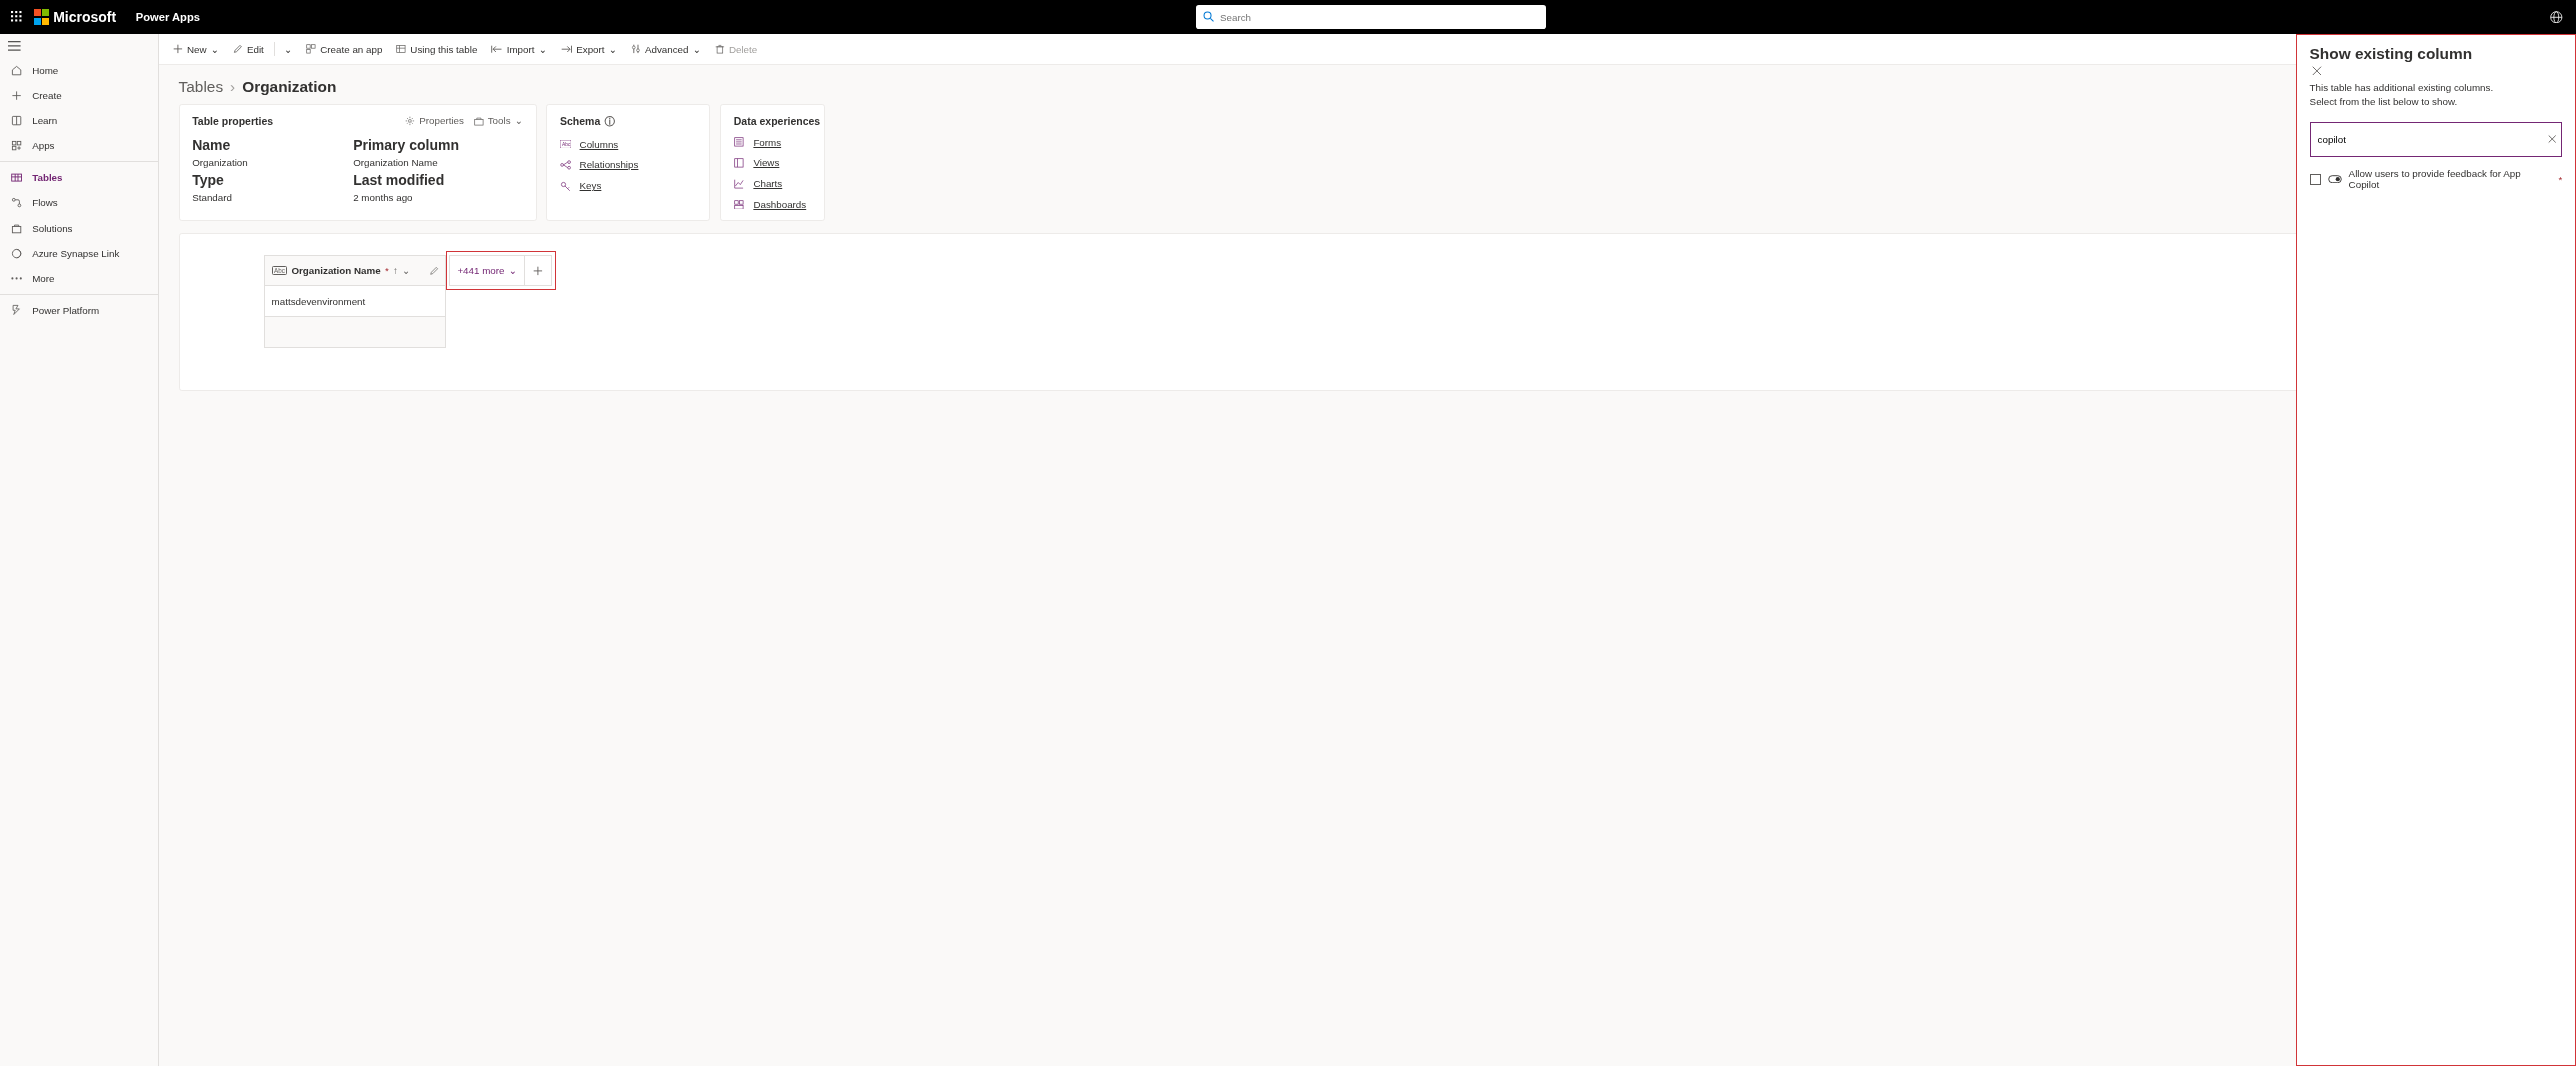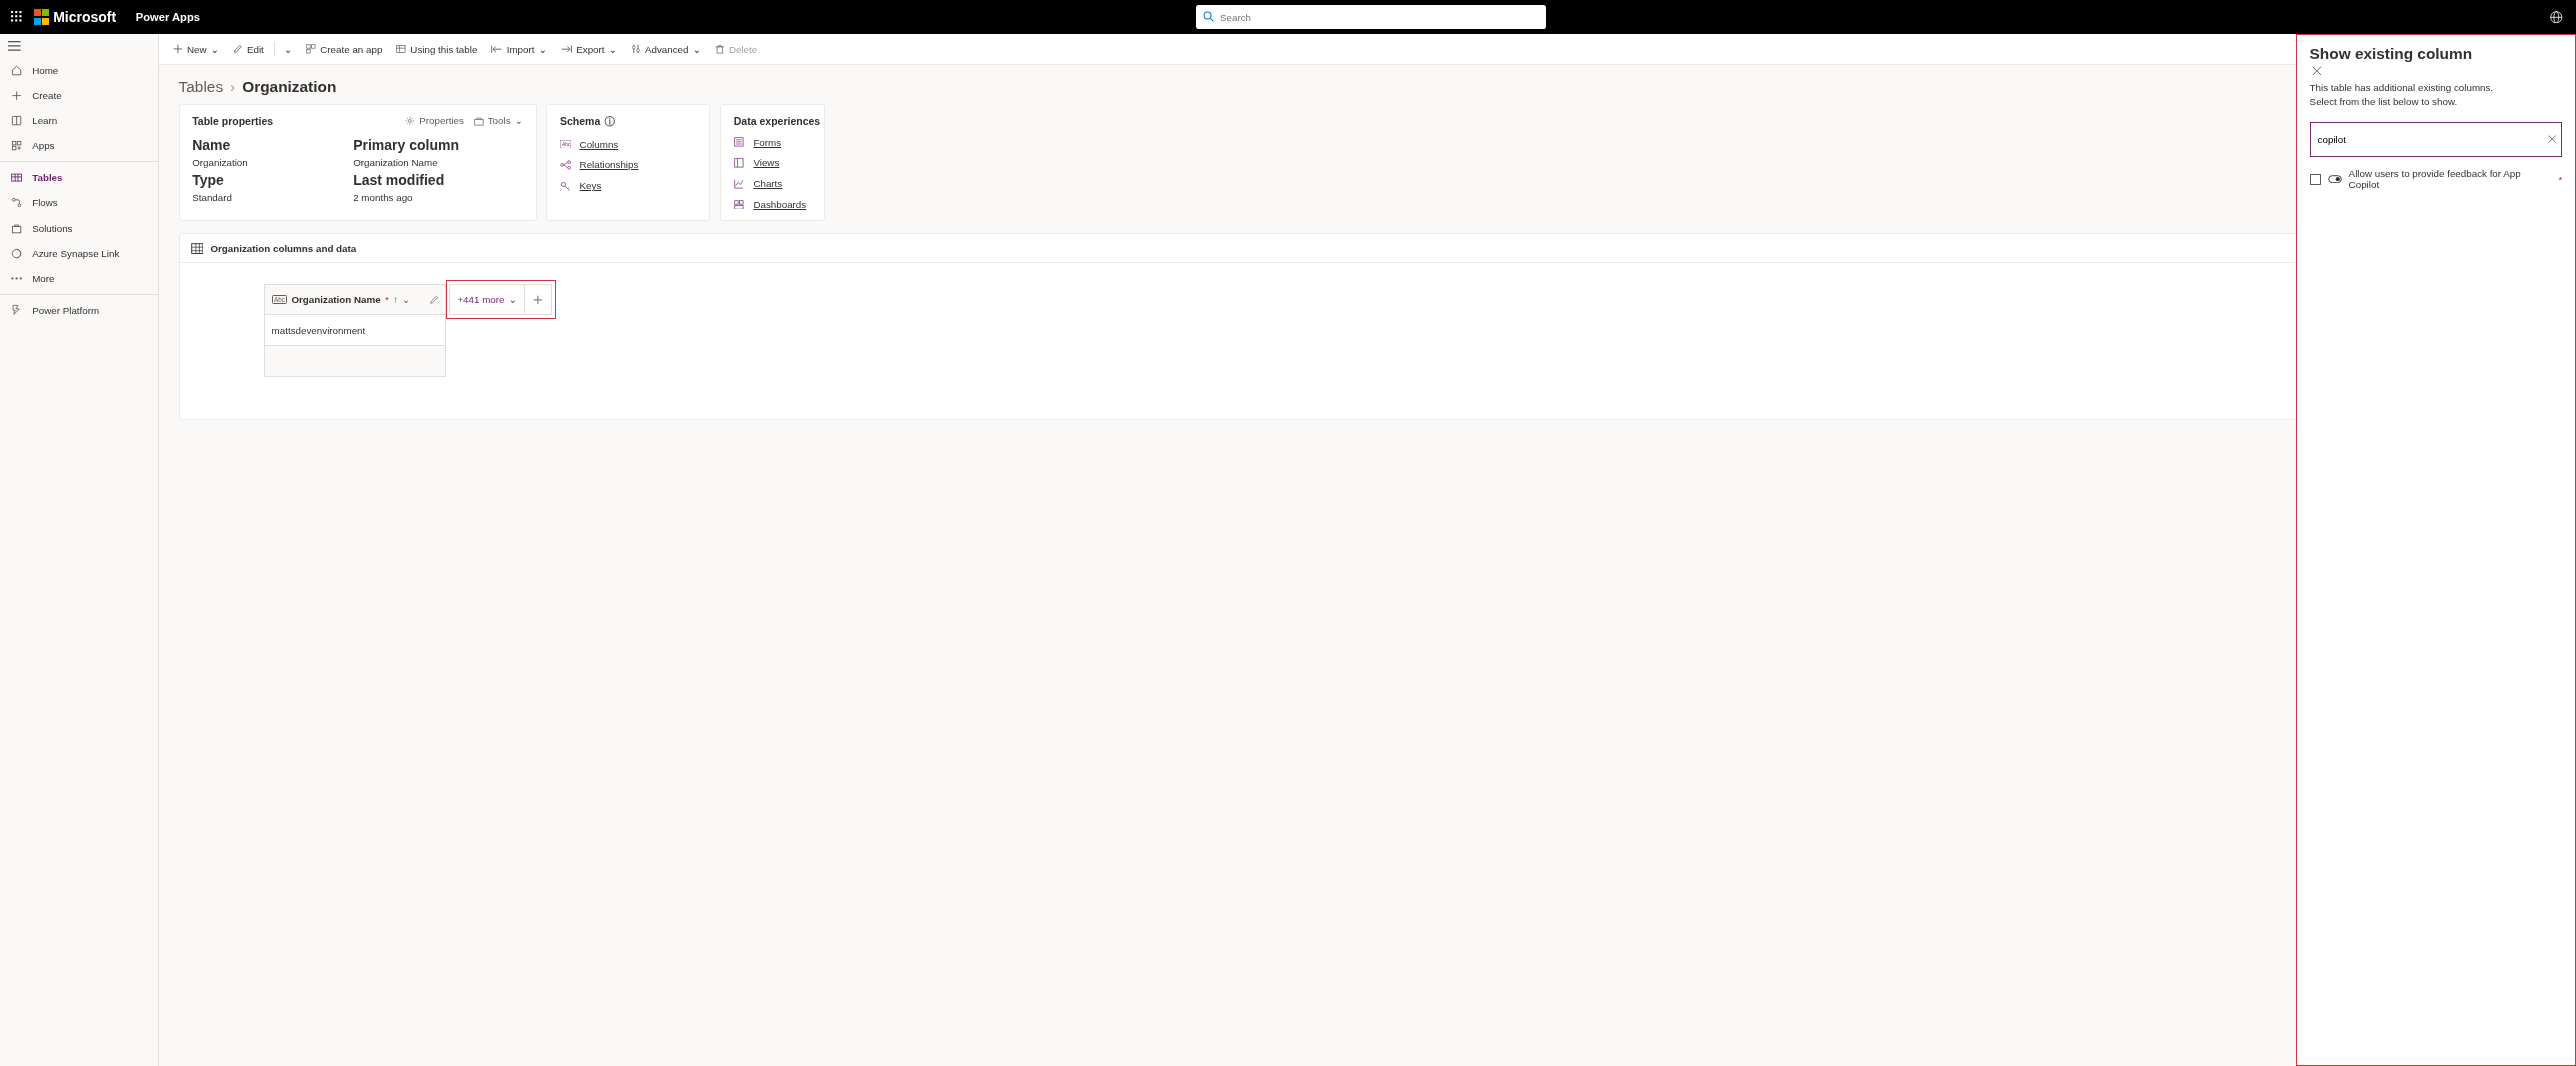--- a/index.html
+++ b/index.html
@@ -458,32 +458,20 @@
                   <rect x="1" y="8" width="12" height="5" fill="none" stroke="currentColor"></rect>
                 </svg>
               </span>
               <span style="white-space:nowrap;">Dashboards</span>
             </div>
         </div>
       </div>
     </div>
 
     <div class="section">
-      <div class="section-head">
-        <span>
-            <svg width="12.6" height="11.2" viewBox="0 0 18 16">
-              <rect x="1" y="1" width="16" height="14" fill="none" stroke="#323130" stroke-width="1.3"></rect>
-              <line x1="1" y1="6" x2="17" y2="6" stroke="#323130"></line>
-              <line x1="1" y1="11" x2="17" y2="11" stroke="#323130"></line>
-              <line x1="7" y1="1" x2="7" y2="15" stroke="#323130"></line>
-              <line x1="12" y1="1" x2="12" y2="15" stroke="#323130"></line>
-            </svg>
-          </span>
-        <span>Organization columns and data</span>
-      </div>
       <div class="data-area">
         <div>
           <div class="colhdr">
             <span style="font-size:6.3px;border:0.7px solid #605e5c;padding:0 1.4px;border-radius:1.4px;color:#605e5c;">Abc</span>
             <span style="font-weight:600;">Organization Name</span>
               <span class="req">*</span>
             <span class="sortup">↑</span>
             <span style="color:#605e5c;">⌄</span>
             <span class="edit">
                 <svg width="9" height="9" viewBox="0 0 13 13">

